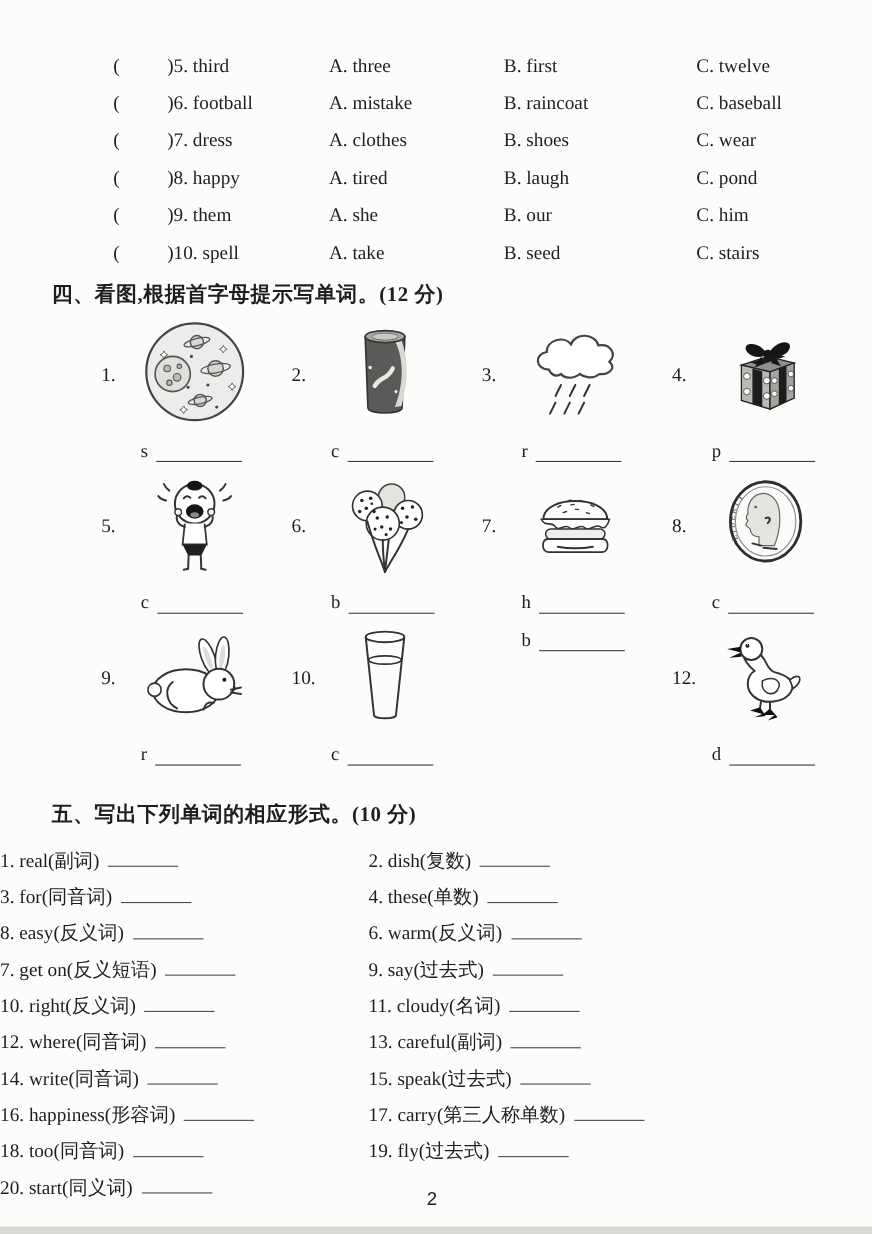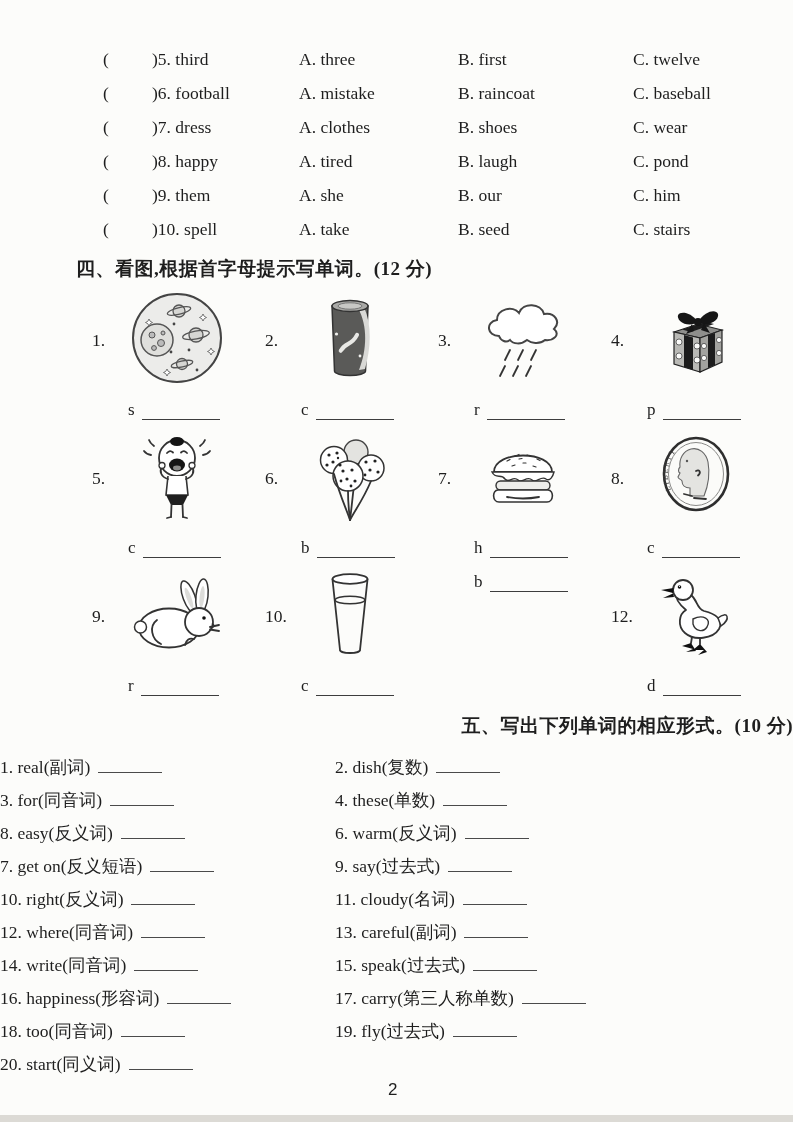--- a/index.html
+++ b/index.html
@@ -11,33 +11,33 @@
   
   .mc-block{padding-top:42px;}
   .mc-row{display:flex;align-items:center;height:34px;padding-left:103px;font-size:17.5px;}
   .mc-open{width:49px;}
   .mc-item{width:147px;}
   .mc-a{width:159px;}
   .mc-b{width:175px;}
   .mc-c{flex:1;}
   
   .sec-heading{
-    padding-left:76px;margin-top:8px;font-size:19px;font-weight:700;
+    padding-left:47px;margin-top:8px;font-size:19px;font-weight:700;
     letter-spacing:.5px;line-height:30px;
   }
   
   .pic-grid{padding-left:92px;margin-top:4px;display:grid;grid-template-columns:repeat(4,173px);}
   .pic-cell{height:138px;}
   .pic-top{display:flex;align-items:center;height:104px;}
   .pic-num{width:33px;font-size:17.5px;}
   .pic-box{width:104px;height:100px;display:flex;align-items:center;justify-content:center;}
   .pic-ans{padding-left:36px;height:28px;display:flex;align-items:flex-end;font-size:17px;}
   .u-line{display:inline-block;width:78px;border-bottom:1.6px solid #3d3d3d;margin-left:7px;height:15px;}
   
-  .wf-heading{margin-top:9px;text-align:right;}
+  .wf-heading{margin-top:24px;}
   .wf-grid{
     margin-top:10px;display:grid;
     grid-template-columns:335px auto;font-size:17.5px;line-height:33px;
   }
   .wf-item{white-space:nowrap;}
   .wf-blank{display:inline-block;width:64px;border-bottom:1.5px solid #4a4a4a;margin-left:8px;height:14px;}
   
   .page-num{position:absolute;left:388px;top:1080px;font-size:17px;font-family:"Liberation Sans","DejaVu Sans",sans-serif;}
   .scan-edge{position:absolute;left:0;right:0;bottom:0;height:7px;background:#dcdad5;}
   svg{display:block;}

